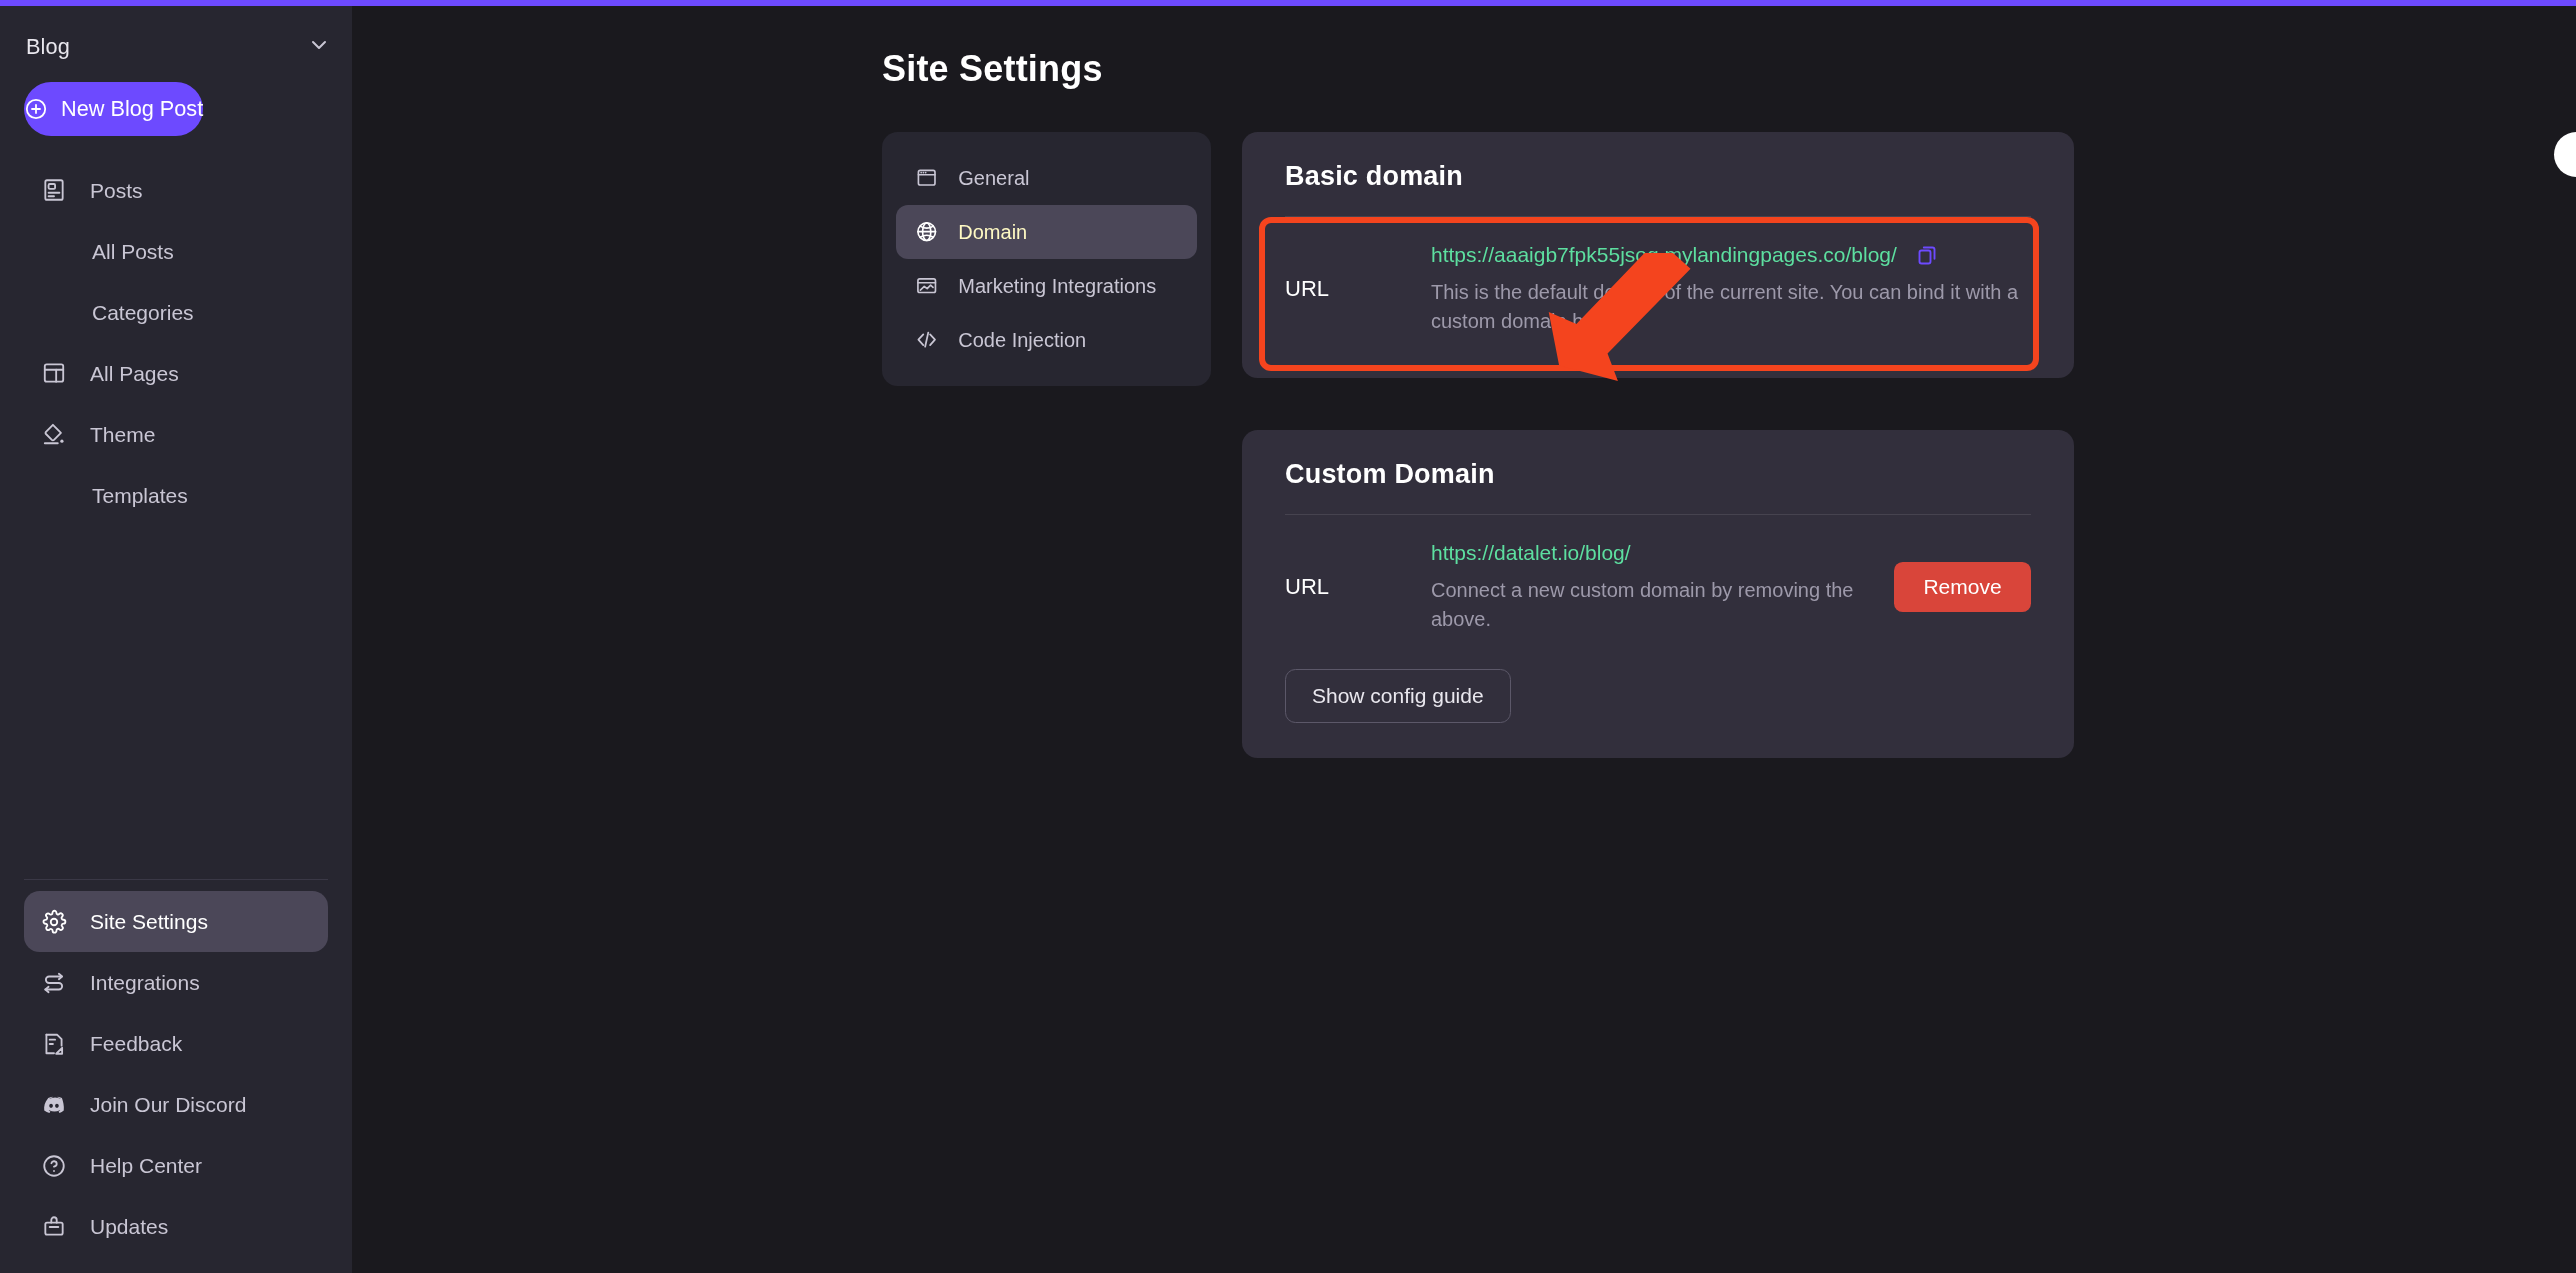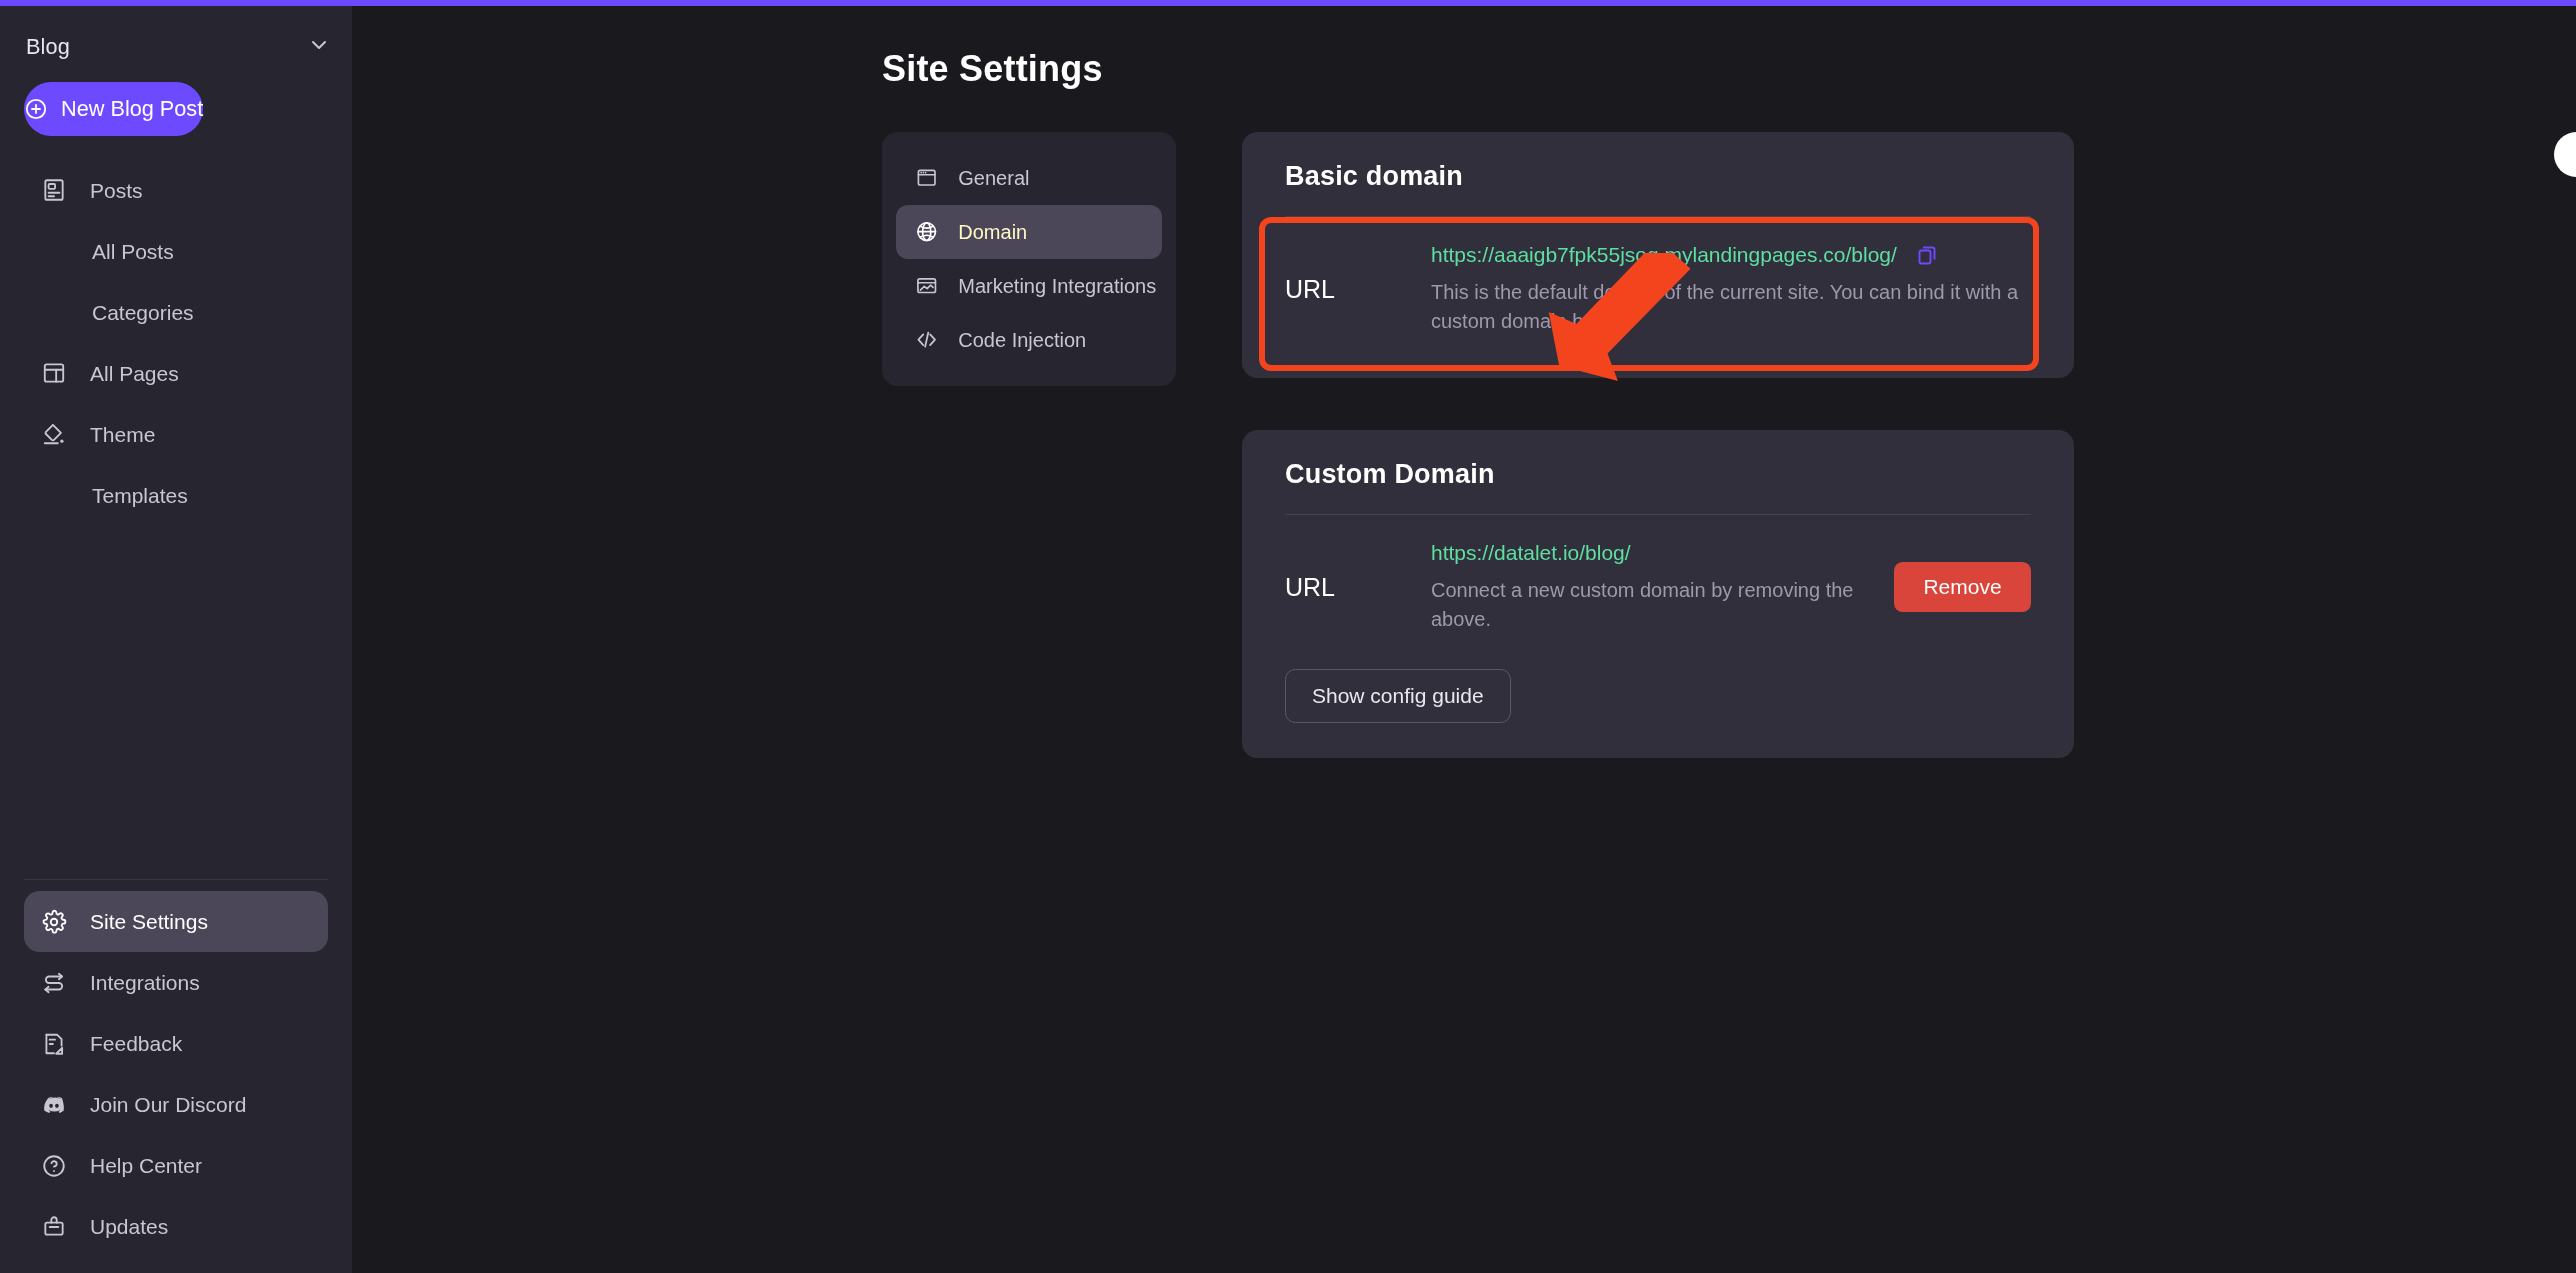--- a/index.html
+++ b/index.html
@@ -135,21 +135,21 @@
     font-size: 36px;
     color: #ffffff;
     letter-spacing: 0.2px;
   }
 
   
   .settings-tabs {
     position: absolute;
     top: 126px;
     left: 530px;
-    width: 294px;
+    width: 329px;
     background: #272630;
     border-radius: 15.6px;
     padding: 19px 14px;
   }
   .tab-item {
     display: flex;
     align-items: center;
     height: 54px;
     padding-left: 17.3px;
     border-radius: 12px;
@@ -196,21 +196,21 @@
   }
 
   .row {
     display: flex;
     align-items: center;
     padding: 26px 0 7px 0;
   }
   .row-label {
     width: 146px;
     flex: 0 0 146px;
-    font-size: 25px;
+    font-size: 22px;
     color: #ffffff;
   }
   .row-body { flex: 1 1 auto; min-width: 0; }
   .row-url {
     display: flex;
     align-items: center;
     gap: 19px;
   }
   .url-text {
     font-size: 21px;

